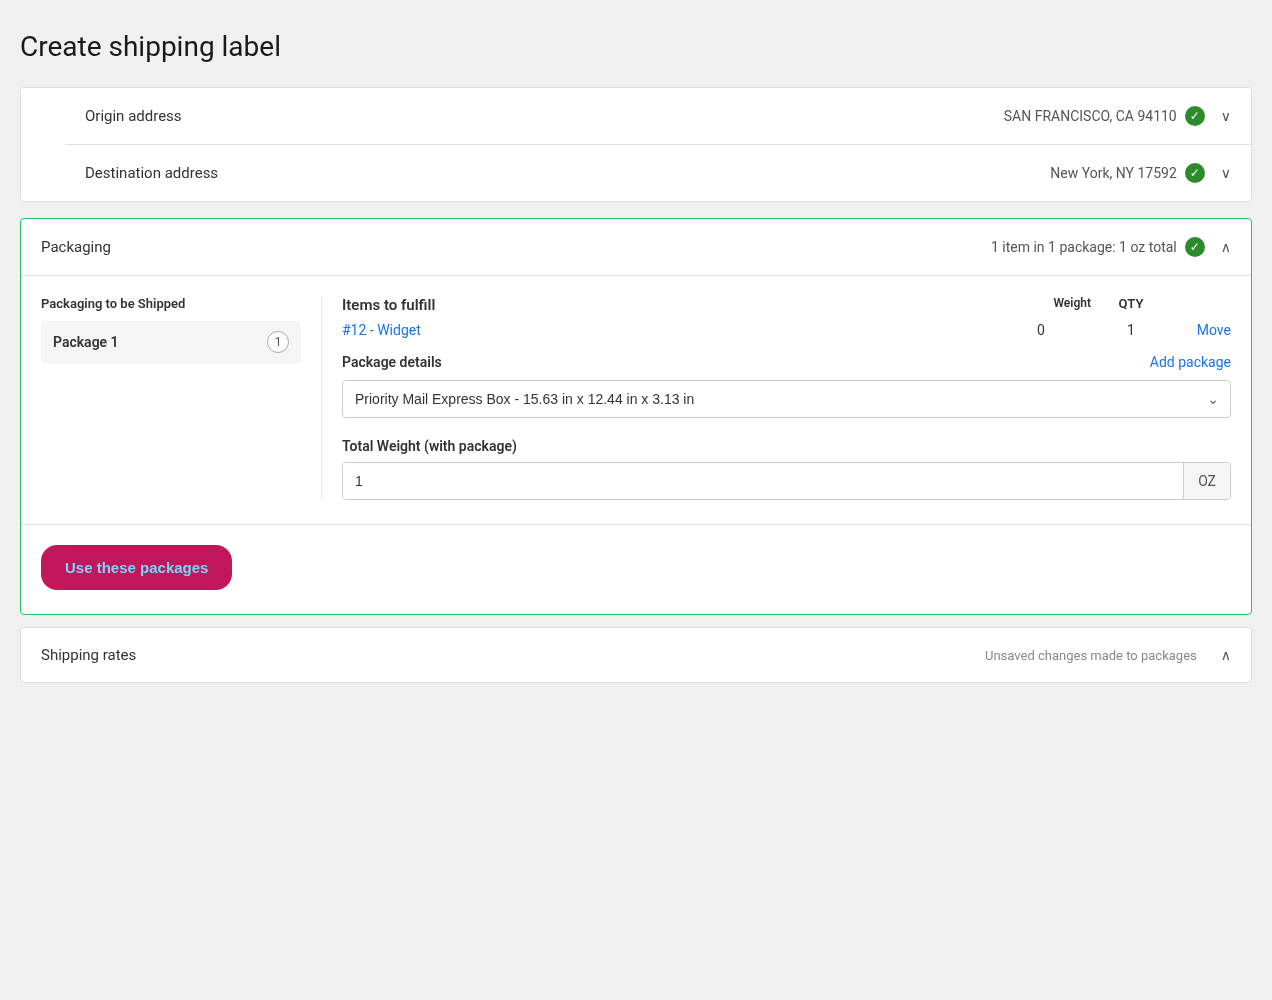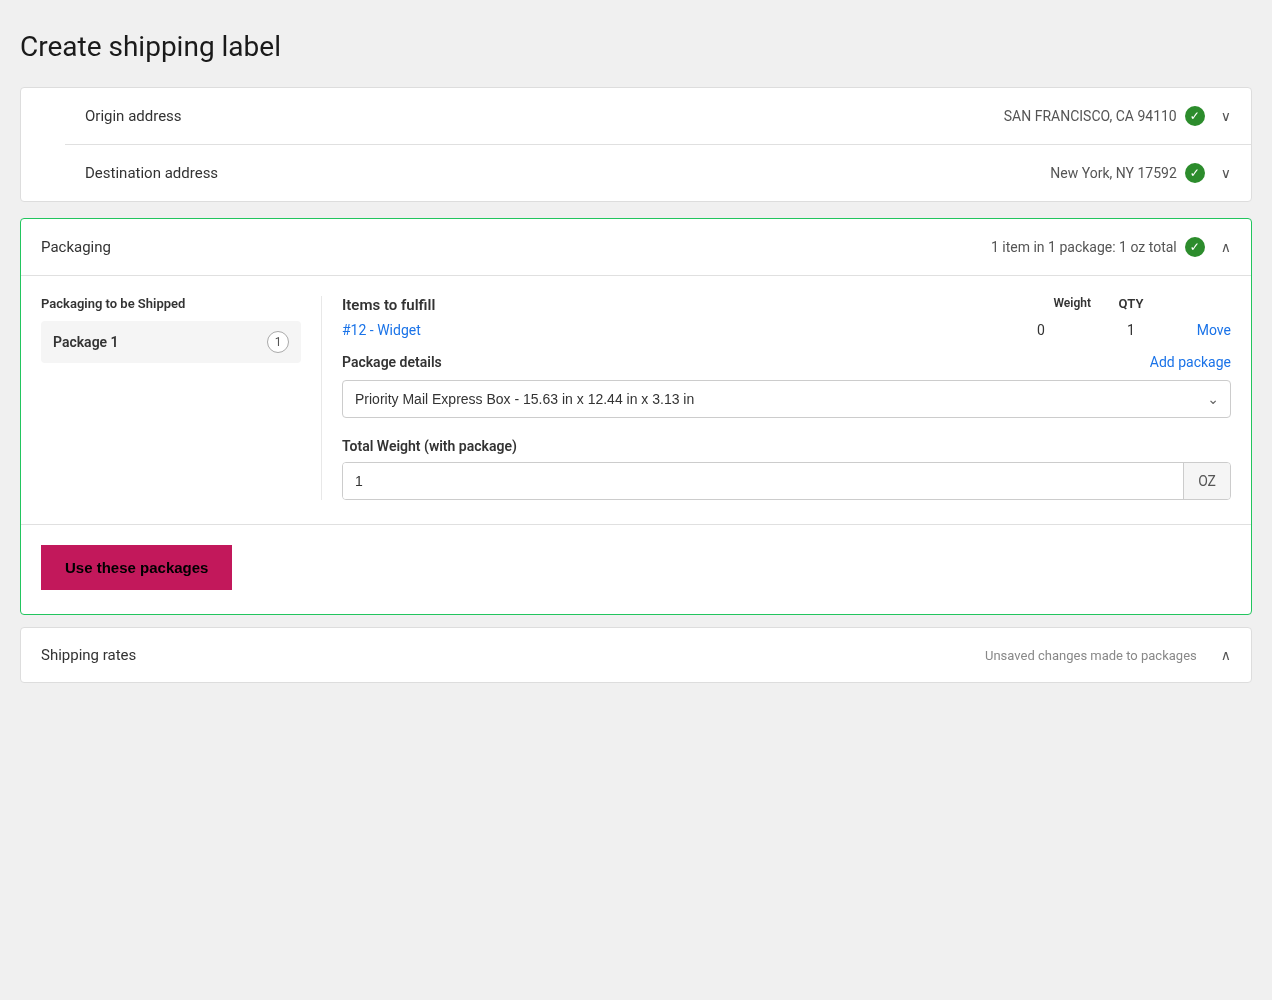--- a/index.html
+++ b/index.html
@@ -302,23 +302,23 @@
     }
 
     
     .use-packages-section {
       padding: 20px 20px 24px 20px;
       border-top: 1px solid #e0e0e0;
     }
 
     .use-packages-btn {
       background: #c2185b;
-      color: #000000;
+      color: #7dd3fc;
       border: none;
-      border-radius: 0;
+      border-radius: 16px;
       padding: 14px 24px;
       font-size: 15px;
       font-weight: 600;
       cursor: pointer;
     }
 
     
     .shipping-rates-card {
       background: #fff;
       border: 1px solid #ddd;

